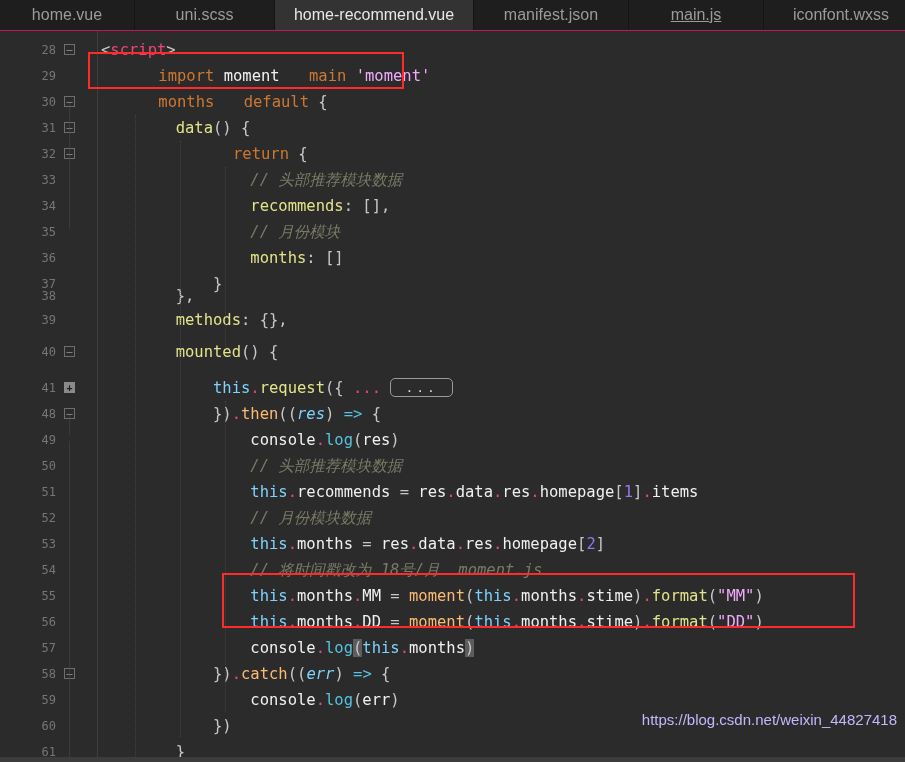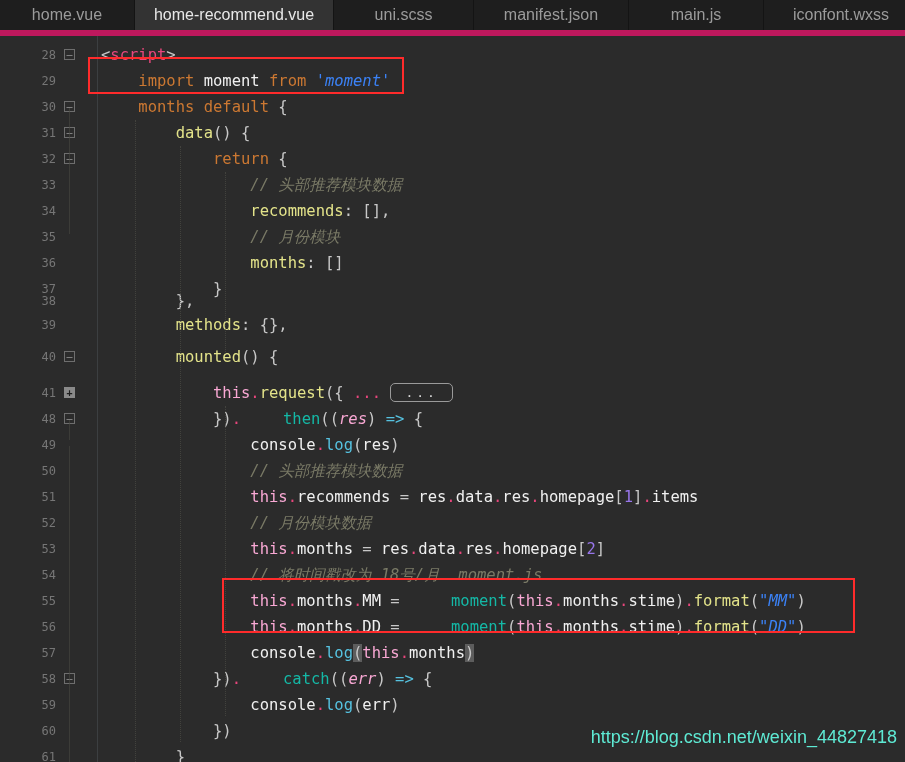--- a/index.html
+++ b/index.html
@@ -10,21 +10,21 @@
     width: 905px; height: 762px;
     overflow: hidden;
     font-family: "DejaVu Sans Mono", "Liberation Mono", monospace;
   }
 
   
   #tabbar {
     display: flex;
     height: 30px;
     background: #1e1e1e;
-    border-bottom: 6px solid #be185d;
+    border-bottom: 1px solid #be185d;
     align-items: stretch;
     overflow: hidden;
     position: relative;
   }
   .tab {
     display: flex;
     align-items: center;
     justify-content: center;
     font-family: "Liberation Sans", "DejaVu Sans", sans-serif;
     font-size: 16px;
@@ -110,28 +110,28 @@
     width: 1px;
     background: #4a4a44;
     opacity: .55;
   }
   .vguide.dotted {
     background: none;
     border-left: 1px dotted #55554d;
   }
 
   
-  .kw   { color: #cc7832; }
+  .kw   { color: #cc7832; margin-left: 20px; }
   .tag  { color: #e8467c; }
-  .str  { color: #3b82f6; font-style: italic; }
+  .str  { color: #f0abfc; }
   .cmt  { color: #7a7a66; font-style: italic; }
   .fn   { color: #e3e38a; }
-  .grn  { color: #14b8a6; margin-left: 42px; }
+  .grn  { color: #fdba74; }
   .cy   { color: #56c2e0; }
-  .or   { color: #f9a8d4; margin-top: 47px; }
+  .or   { color: #7dd3fc; margin-top: 47px; }
   .or i, .ital { font-style: italic; }
   .num  { color: #9876ea; }
   .pn   { color: #c8c8c8; }
   .dot  { color: #e8467c; }
   .wh   { color: #f0f0f0; }
   .arrow{ color: #56c2e0; }
   .bmatch { background: #5d5d5d; }
 
   
   .ellipsis {
@@ -154,51 +154,51 @@
     position: absolute;
     border: 2px solid #ff2b2b;
     box-sizing: border-box;
     pointer-events: none;
   }
 
   
   #watermark {
     position: absolute;
     right: 8px;
-    bottom: 20px;
-    color: #5eead4;
+    bottom: 35px;
+    color: #c4b5fd;
     font-family: "Liberation Sans", "DejaVu Sans", sans-serif;
-    font-size: 18px;
+    font-size: 15px;
   }
   #statusbar {
     position: absolute;
     left: 0; right: 0; bottom: 0;
     height: 6px;
     background: #3c3c3c;
   }
 </style>
 </head>
 <body>
 
 <div id="tabbar">
     <div class="tab" style="width: 135px;">home.vue</div>
+    <div class="tab" style="width: 140px;">uni.scss</div>
     <div class="tab active" style="width: 199px;">home-recommend.vue</div>
-    <div class="tab" style="width: 140px;">uni.scss</div>
     <div class="tab" style="width: 155px;">manifest.json</div>
-    <div class="tab" style="width: 135px;">main.js</div>
+    <div class="tab" style="width: 135px; text-decoration: underline;">main.js</div>
     <div class="tab" style="width: 155px;">iconfont.wxss</div>
   </div>
 
 <div id="editor">
   <div id="gutter"></div>
   <div id="gutter-sep"></div>
 
   <div id="lines">
       <div class="line" style="top: 6px;"><span class="lnum">28</span><span class="fold">–</span><span class="code"><span class="pn">&lt;</span><span class="tag">script</span><span class="pn">&gt;</span></span></div>
-      <div class="line" style="top: 32px;"><span class="lnum">29</span><span class="code">    <span class="kw">import</span> <span class="wh">moment</span> <span class="kw">from</span> <span class="str">'moment'</span></span></div>
+      <div class="line" style="top: 32px;"><span class="lnum">29</span><span class="code">    <span class="kw">import</span> <span class="wh">moment</span> <span class="kw">main</span> <span class="str">'moment'</span></span></div>
       <div class="line" style="top: 58px; padding-left: 22px;"><span class="lnum">30</span><span class="fold">–</span><span class="code">    <span class="kw">months</span> <span class="kw">default</span> <span class="pn">{</span></span></div>
       <div class="line" style="top: 84px;"><span class="lnum">31</span><span class="fold">–</span><span class="code">        <span class="fn">data</span><span class="pn">(</span><span class="pn">)</span> <span class="pn">{</span></span></div>
       <div class="line" style="top: 110px;"><span class="lnum">32</span><span class="fold">–</span><span class="code">            <span class="kw">return</span> <span class="pn">{</span></span></div>
       <div class="line" style="top: 136px;"><span class="lnum">33</span><span class="code">                <span class="cmt">// 头部推荐模块数据</span></span></div>
       <div class="line" style="top: 162px;"><span class="lnum">34</span><span class="code">                <span class="fn">recommends</span><span class="pn">:</span> <span class="pn">[</span><span class="pn">]</span><span class="pn">,</span></span></div>
       <div class="line" style="top: 188px;"><span class="lnum">35</span><span class="code">                <span class="cmt">// 月份模块</span></span></div>
       <div class="line" style="top: 214px;"><span class="lnum">36</span><span class="code">                <span class="fn">months</span><span class="pn">:</span> <span class="pn">[</span><span class="pn">]</span></span></div>
       <div class="line" style="top: 240px;"><span class="lnum">37</span><span class="code">            <span class="pn">}</span></span></div>
       <div class="line" style="top: 252px;"><span class="lnum">38</span><span class="code">        <span class="pn">}</span><span class="pn">,</span></span></div>
       <div class="line" style="top: 276px;"><span class="lnum">39</span><span class="code">        <span class="fn">methods</span><span class="pn">:</span> <span class="pn">{</span><span class="pn">}</span><span class="pn">,</span></span></div>

